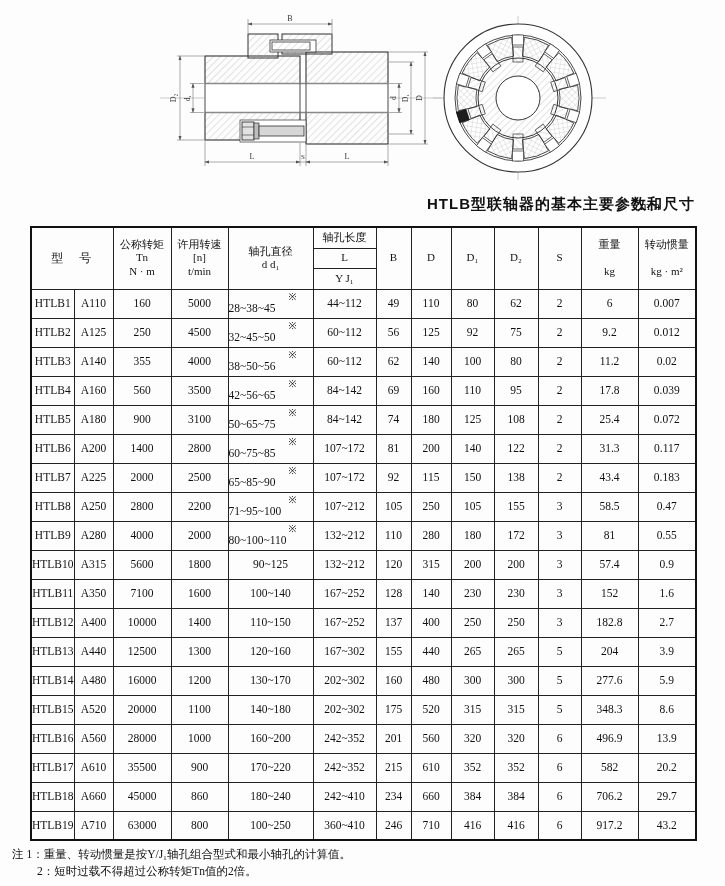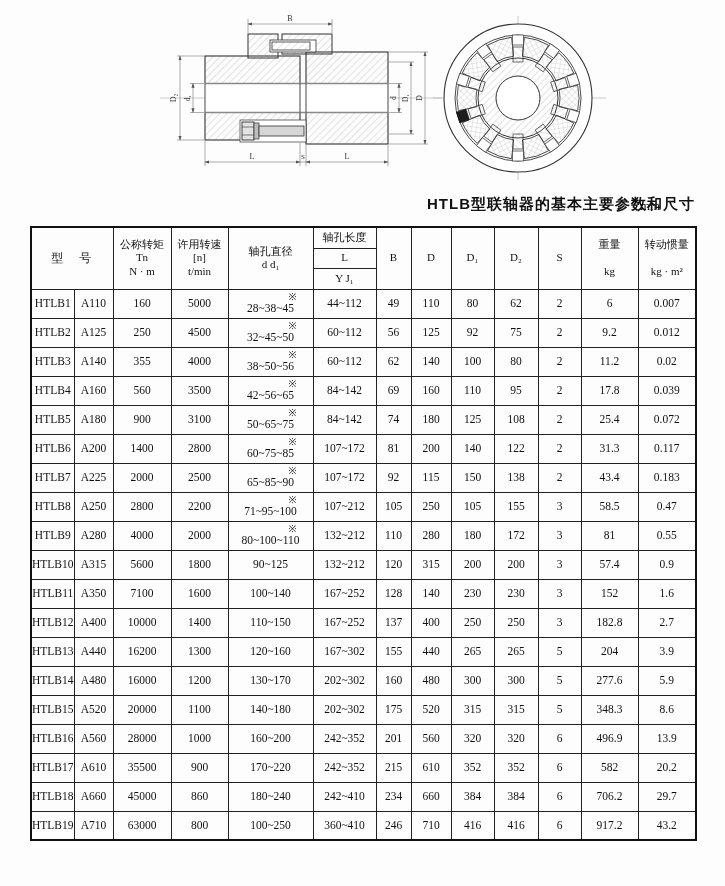--- a/index.html
+++ b/index.html
@@ -26,21 +26,21 @@
     padding:0;font-weight:400;
   }
   .spec thead th{font-size:11px;white-space:pre-line;line-height:1.25;}
   .spec thead tr.hr1{height:21px;}
   .spec thead tr.hr2{height:20px;}
   .spec thead tr.hr3{height:21px;}
   .spec th.model-h{font-size:12px;letter-spacing:2px;}
   .spec tbody tr{height:29px;}
   .spec tbody td{font-size:11.5px;line-height:1.15;}
   .star-line{display:block;text-align:right;padding-right:16px;font-size:9.5px;line-height:10px;height:10px;}
-  .bore-line{display:block;text-align:center;font-size:11.5px;line-height:13px;}
+  .bore-line{display:block;text-align:left;font-size:11.5px;line-height:13px;}
   .notes{position:absolute;left:12px;top:846px;font-size:11.5px;line-height:1.5;}
   .note-2{margin-left:25px;}
   svg text{font-family:"Liberation Serif","DejaVu Serif",serif;fill:#333;}
 </style>
 </head>
 <body>
 
 <div class="drawing">
 <svg width="470" height="182" viewBox="0 0 470 182">
   <defs>
@@ -423,21 +423,21 @@
         <td>400</td>
         <td>250</td>
         <td>250</td>
         <td>3</td>
         <td>182.8</td>
         <td>2.7</td>
       </tr>
       <tr>
         <td>HTLB13</td>
         <td>A440</td>
-        <td>16200</td>
+        <td>12500</td>
         <td>1300</td>
         <td>120~160</td>
         <td>167~302</td>
         <td>155</td>
         <td>440</td>
         <td>265</td>
         <td>265</td>
         <td>5</td>
         <td>204</td>
         <td>3.9</td>
@@ -529,13 +529,15 @@
         <td>416</td>
         <td>416</td>
         <td>6</td>
         <td>917.2</td>
         <td>43.2</td>
       </tr>
     </tbody>
 </table>
 
 <div class="notes">
+  <div>注 1：重量、转动惯量是按Y/J₁轴孔组合型式和最小轴孔的计算值。</div>
+  <div class="note-2">2：短时过载不得超过公称转矩Tn值的2倍。</div>
 </div>
 
 </body></html>

